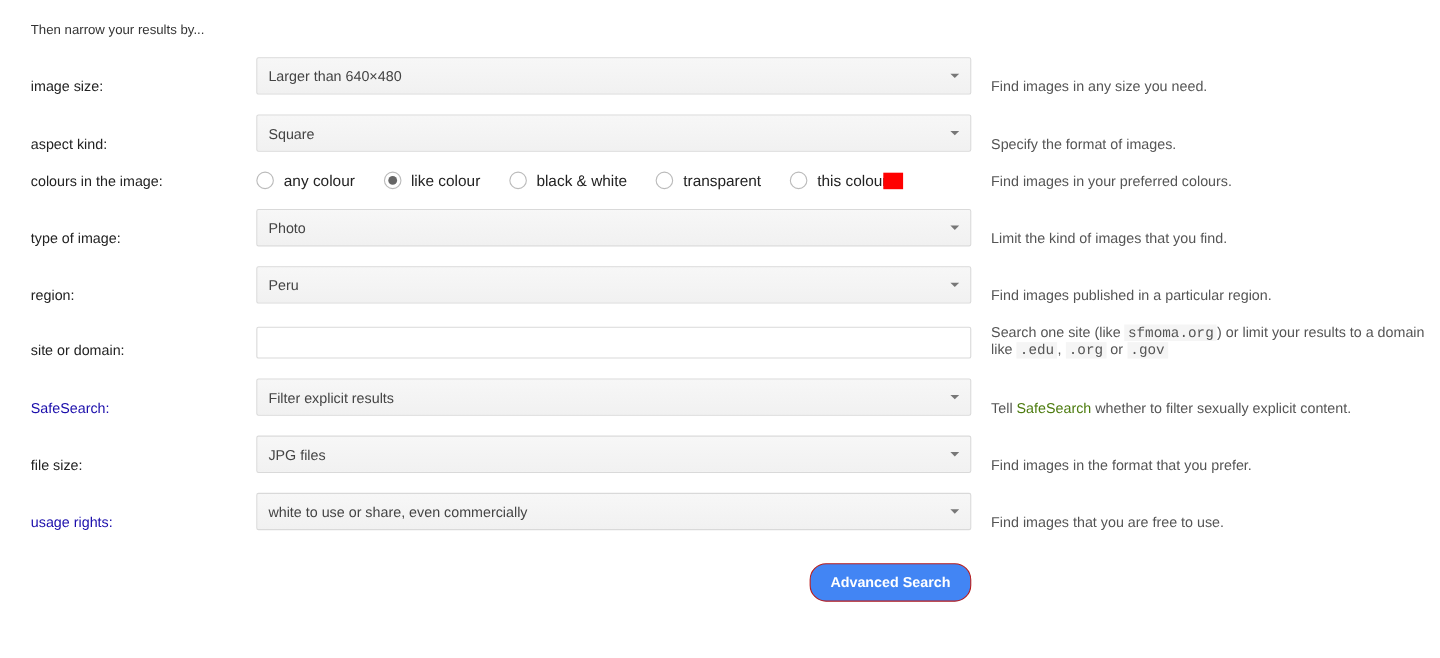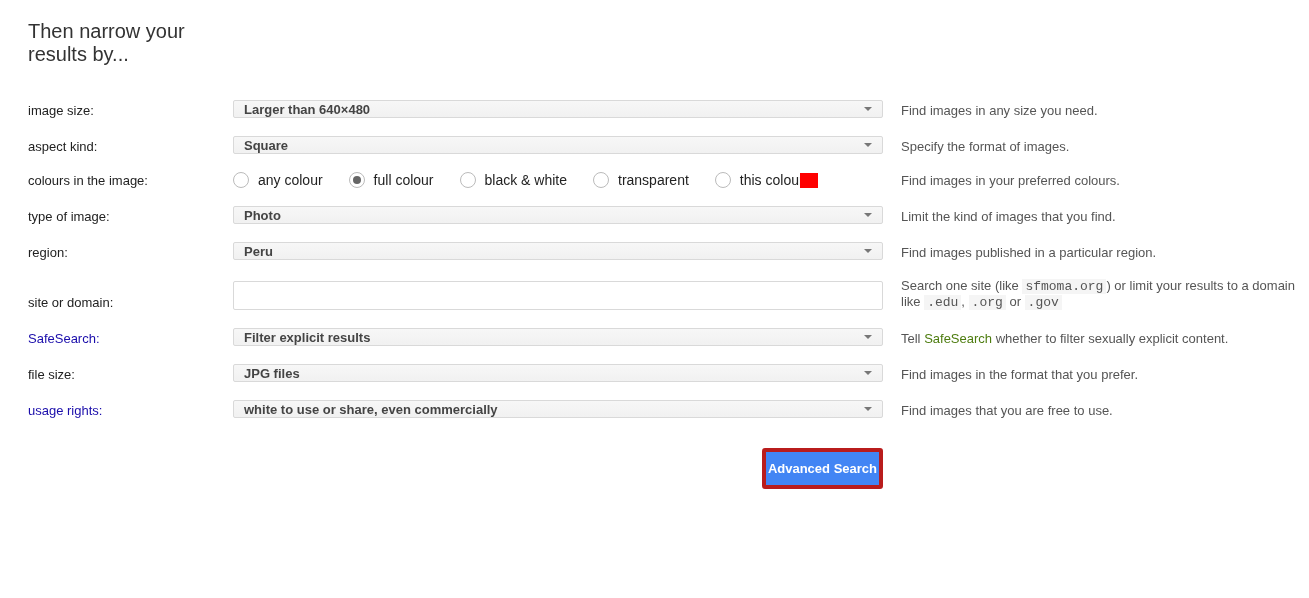--- a/index.html
+++ b/index.html
@@ -7,23 +7,23 @@
     font-family: Arial, Helvetica, sans-serif;
     font-size: 13px;
     color: #222;
     background: #fff;
     padding: 20px 0 40px 0;
   }
   .container {
     width: 1309px;
   }
   .heading {
-    font-size: 20px;
+    font-size: 12px;
     color: #333;
-    margin: 0 0 34px 28px;
+    margin: 0 0 18px 28px;
     width: 180px;
   }
   .row {
     display: flex;
     align-items: flex-end;
     margin-bottom: 18px;
   }
   .label-col {
     width: 205px;
     padding-left: 28px;
@@ -47,27 +47,27 @@
     padding: 0 3px;
     color: #555;
   }
   .help-col .link {
     color: #4d7c0f;
   }
   .dropdown {
     display: flex;
     align-items: center;
     justify-content: space-between;
-    height: 18px;
+    height: 31px;
     border: 1px solid #d9d9d9;
     border-radius: 2px;
     background: linear-gradient(#f7f7f7, #f1f1f1);
-    padding: 0 10px;
-    font-size: 13px;
-    font-weight: bold;
+    padding: 16px 10px;
+    font-size: 13px;
+    font-weight: normal;
     color: #444;
     cursor: pointer;
     box-sizing: border-box;
     width: 100%;
   }
   .dropdown .arrow {
     width: 0; height: 0;
     border-left: 4px solid transparent;
     border-right: 4px solid transparent;
     border-top: 4px solid #777;
@@ -122,23 +122,23 @@
     justify-content: flex-end;
     width: 855px;
     padding-left: 28px;
     margin-top: 30px;
   }
   .submit-btn {
     background: #4285f4;
     color: #fff;
     font-size: 13px;
     font-weight: bold;
-    border: 4px solid #b91c1c;
-    border-radius: 3px;
-    padding: 9px 2px;
+    border: 1px solid #b91c1c;
+    border-radius: 15px;
+    padding: 9px 18px;
     cursor: pointer;
   }
 </style>
 </head>
 <body>
 
 <div class="container">
 
   <div class="heading">Then narrow your results by...</div>
 
@@ -167,21 +167,21 @@
   <div class="row">
     <div class="label-col">colours in the image:</div>
     <div class="control-col">
       <div class="radio-group">
         <div class="radio-item">
           <span class="radio-circle"></span>
           <span>any colour</span>
         </div>
         <div class="radio-item">
           <span class="radio-circle selected"></span>
-          <span>full colour</span>
+          <span>like colour</span>
         </div>
         <div class="radio-item">
           <span class="radio-circle"></span>
           <span>black &amp; white</span>
         </div>
         <div class="radio-item">
           <span class="radio-circle"></span>
           <span>transparent</span>
         </div>
         <div class="radio-item">

